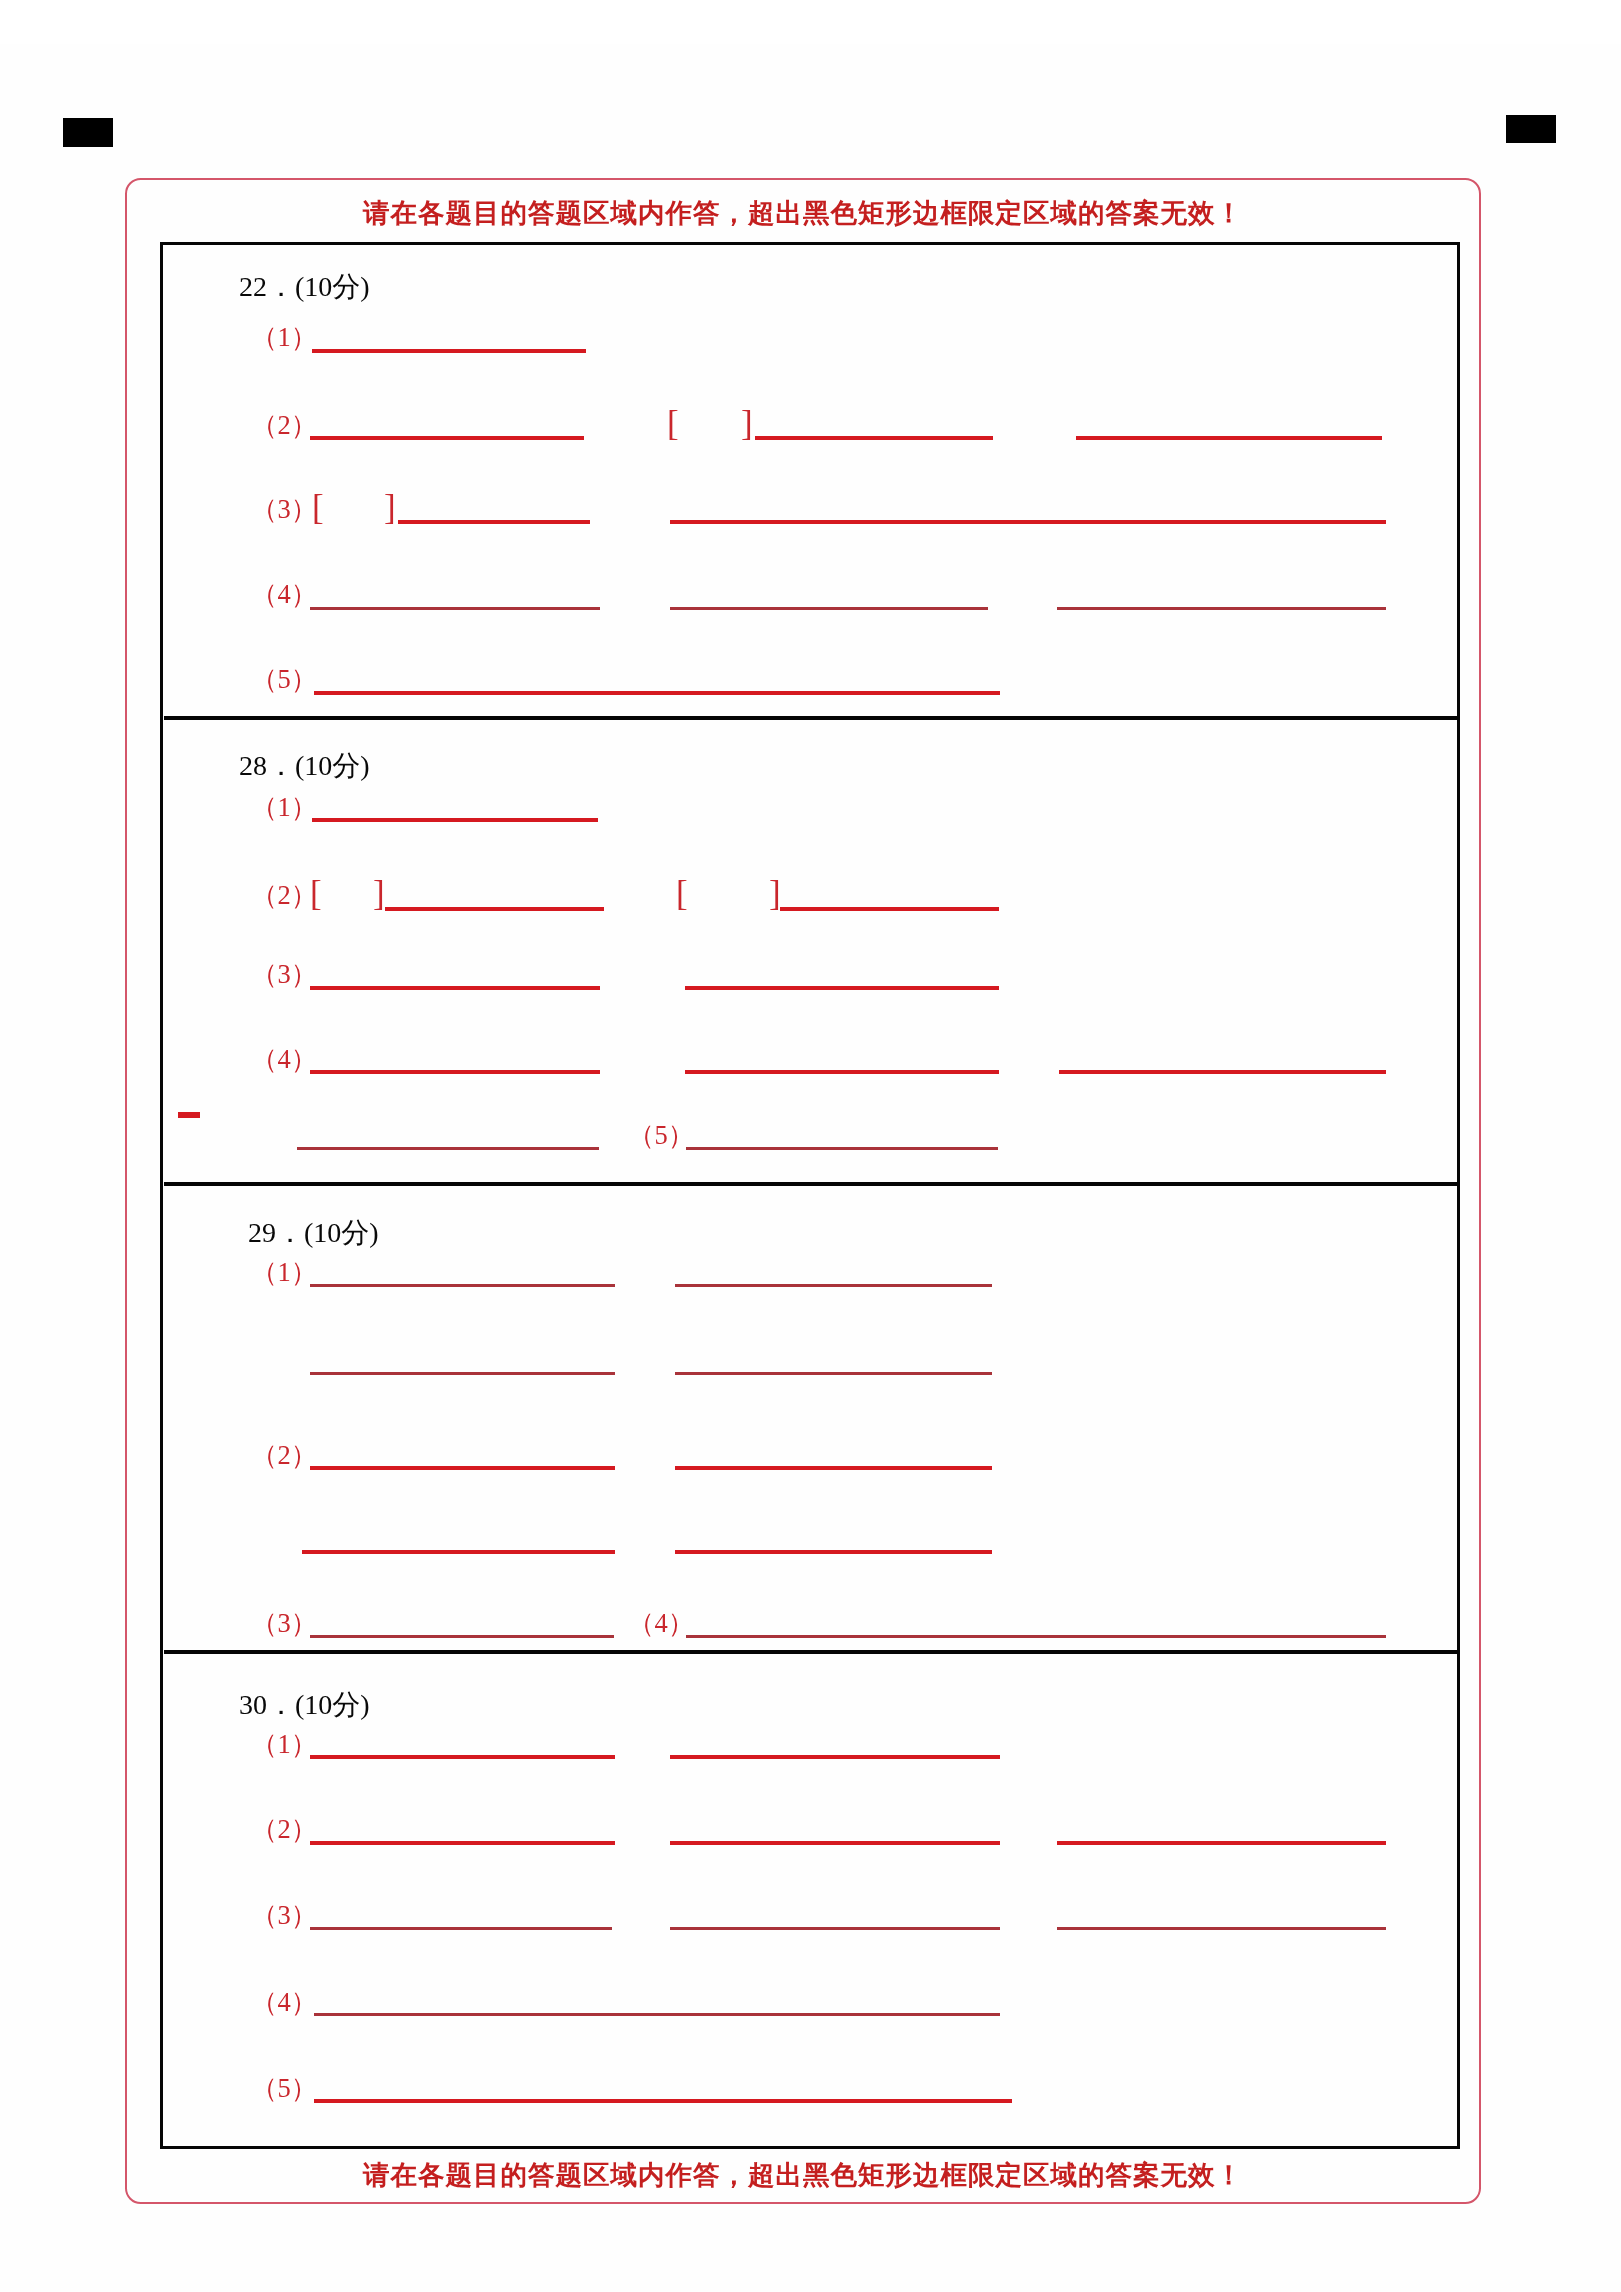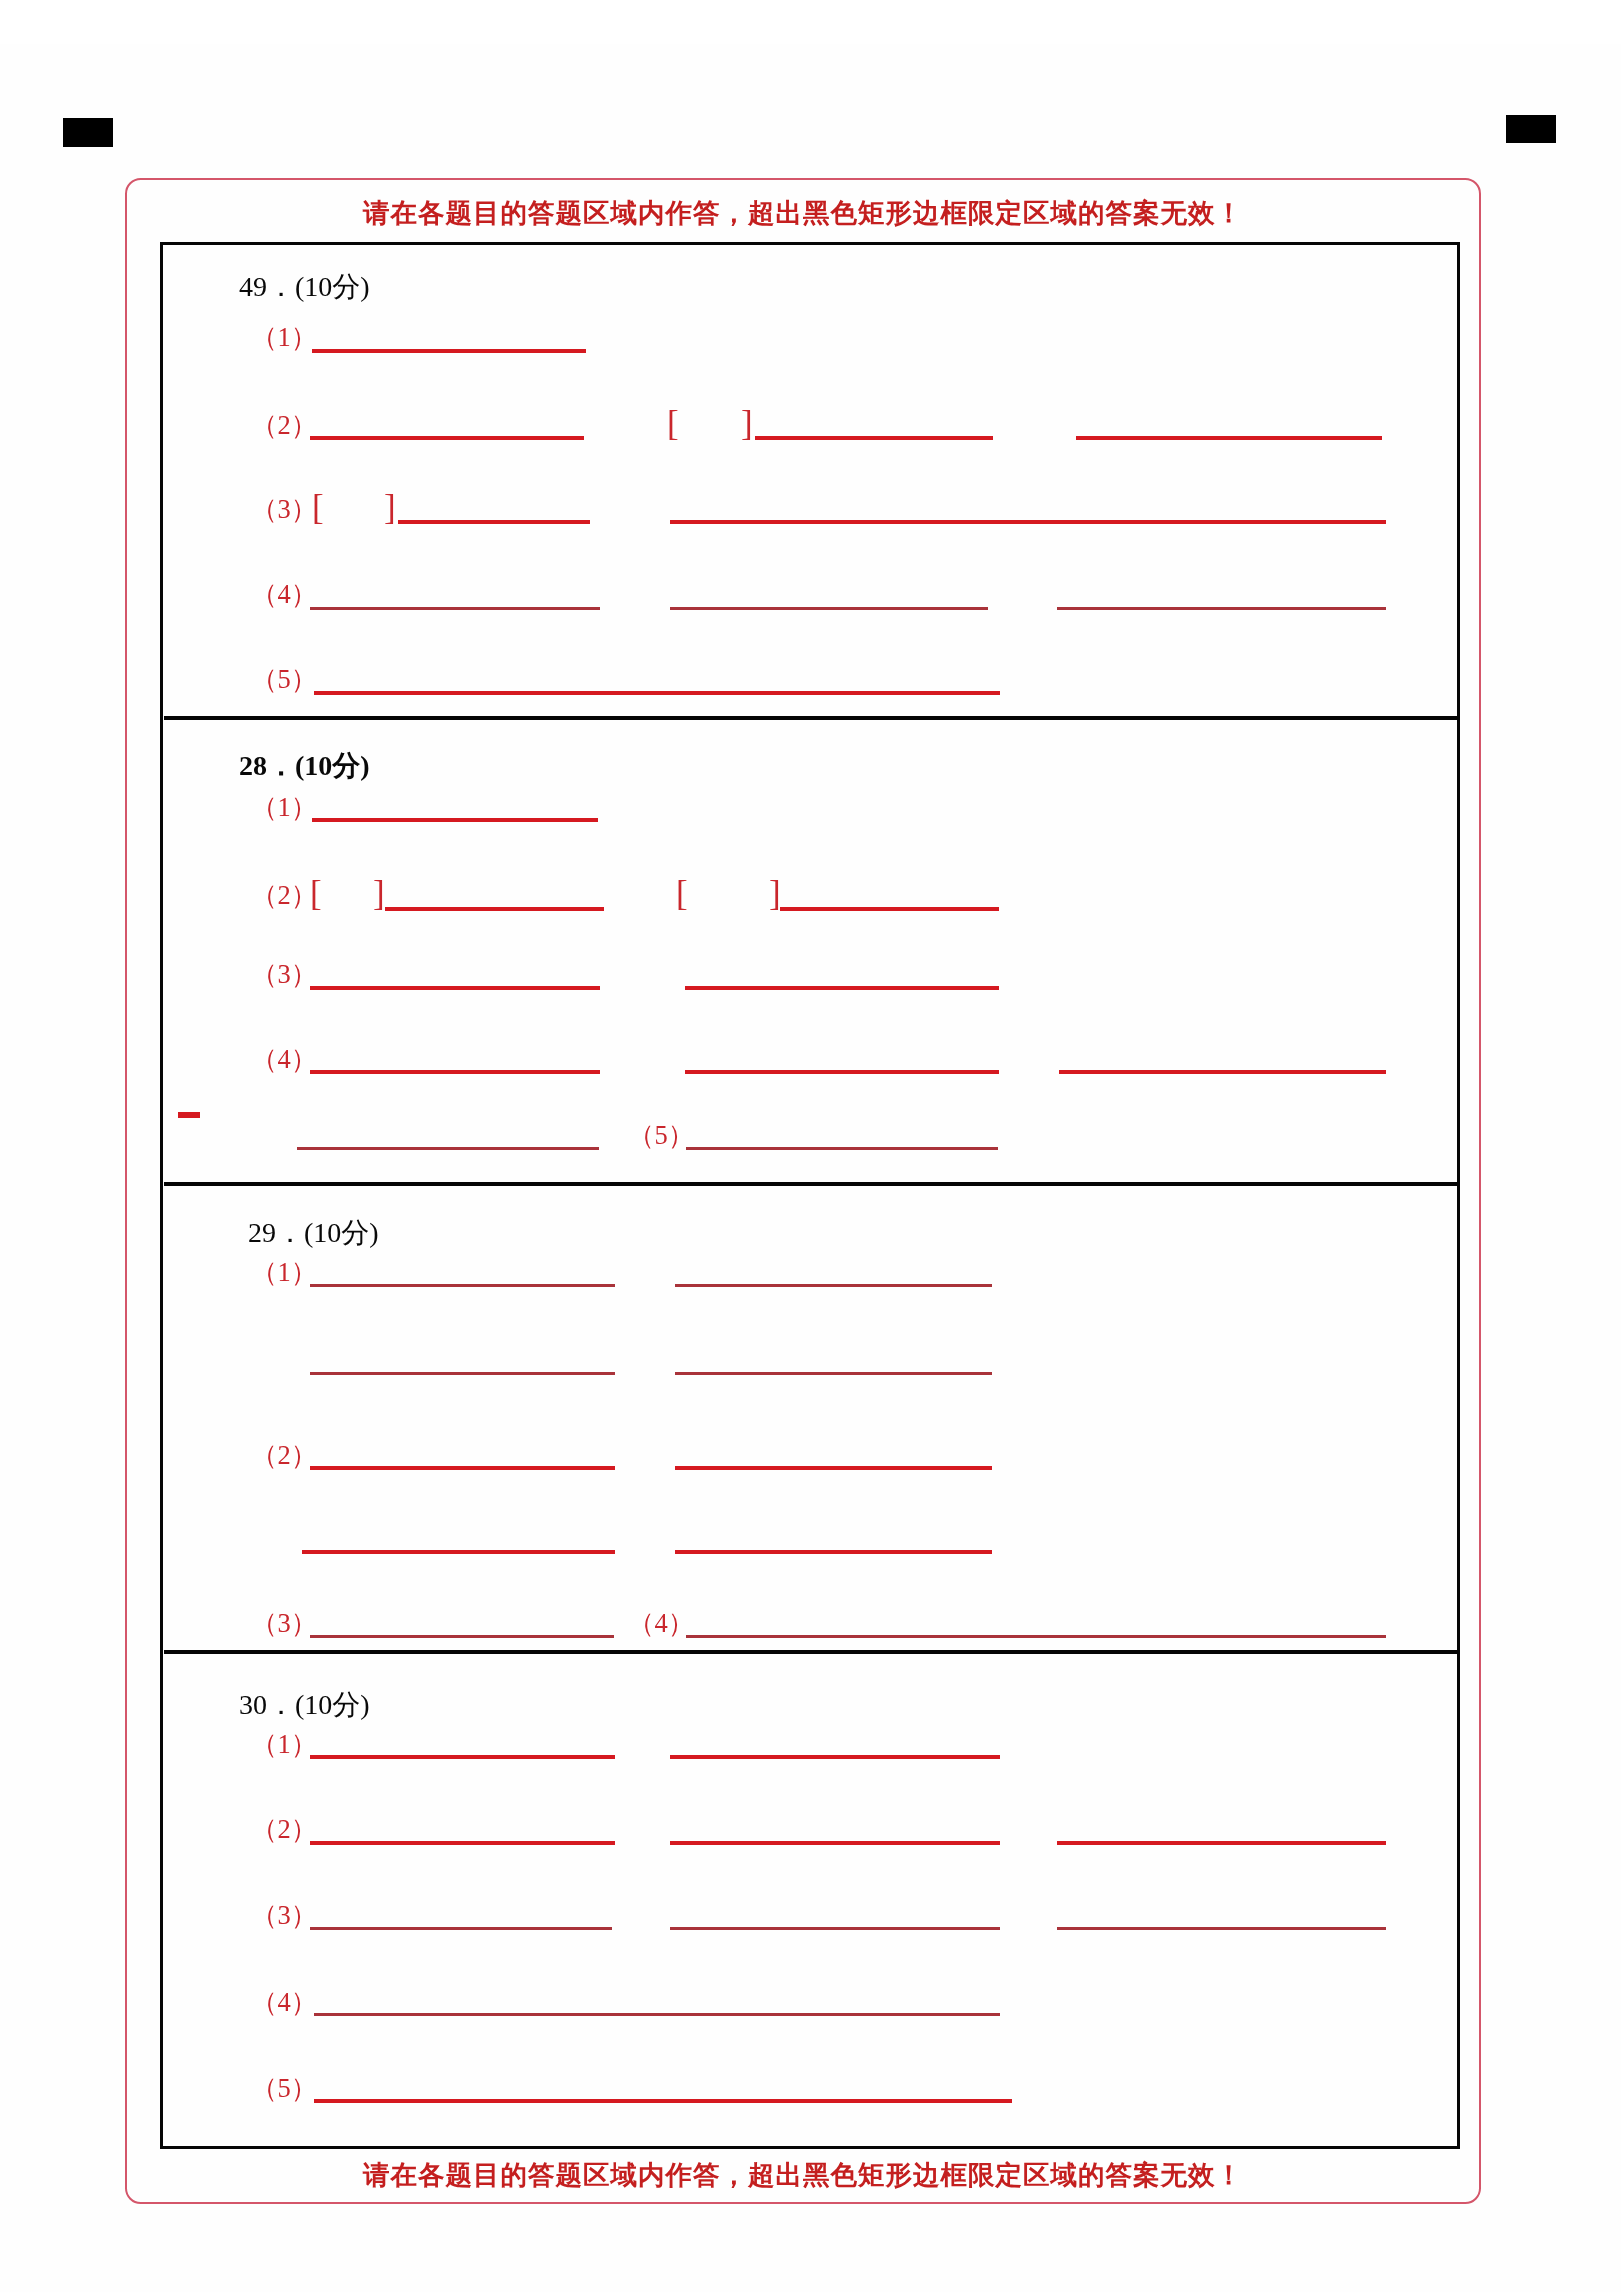--- a/index.html
+++ b/index.html
@@ -32,21 +32,21 @@
   <div class="redbox"></div>
 
   <div class="instr" style="top:153px;">请在各题目的答题区域内作答，超出黑色矩形边框限定区域的答案无效！</div>
   <div class="instr" style="top:2115px;">请在各题目的答题区域内作答，超出黑色矩形边框限定区域的答案无效！</div>
 
   <div class="blackbox"></div>
   <div class="hdiv" style="top:672px;"></div>
   <div class="hdiv" style="top:1138px;"></div>
   <div class="hdiv" style="top:1606px;"></div>
 
-  <div class="ttl" style="left:239px;top:226px;">49．(10分)</div>
+  <div class="ttl" style="left:239px;top:226px;">22．(10分)</div>
 
   <div class="lbl" style="left:251px;top:278px;">（1）</div>
   <div class="blank" style="left:312px;top:305px;width:274px;"></div>
 
   <div class="lbl" style="left:251px;top:366px;">（2）</div>
   <div class="blank" style="left:310px;top:392px;width:274px;"></div>
   <div class="br" style="left:667px;top:361px;">[</div>
   <div class="br" style="left:741px;top:361px;">]</div>
   <div class="blank" style="left:755px;top:392px;width:238px;"></div>
   <div class="blank" style="left:1076px;top:392px;width:306px;"></div>
@@ -58,21 +58,21 @@
   <div class="blank" style="left:670px;top:476px;width:716px;"></div>
 
   <div class="lbl" style="left:251px;top:535px;">（4）</div>
   <div class="blank dk" style="left:310px;top:563px;width:290px;"></div>
   <div class="blank dk" style="left:670px;top:563px;width:318px;"></div>
   <div class="blank dk" style="left:1057px;top:563px;width:329px;"></div>
 
   <div class="lbl" style="left:251px;top:620px;">（5）</div>
   <div class="blank" style="left:314px;top:647px;width:686px;"></div>
 
-  <div class="ttl" style="left:239px;top:705px;font-weight:bold;">28．(10分)</div>
+  <div class="ttl" style="left:239px;top:705px;">28．(10分)</div>
 
   <div class="lbl" style="left:251px;top:748px;">（1）</div>
   <div class="blank" style="left:312px;top:774px;width:286px;"></div>
 
   <div class="lbl" style="left:251px;top:836px;">（2）</div>
   <div class="br" style="left:310px;top:831px;">[</div>
   <div class="br" style="left:373px;top:831px;">]</div>
   <div class="blank" style="left:385px;top:863px;width:219px;"></div>
   <div class="br" style="left:676px;top:831px;">[</div>
   <div class="br" style="left:769px;top:831px;">]</div>

